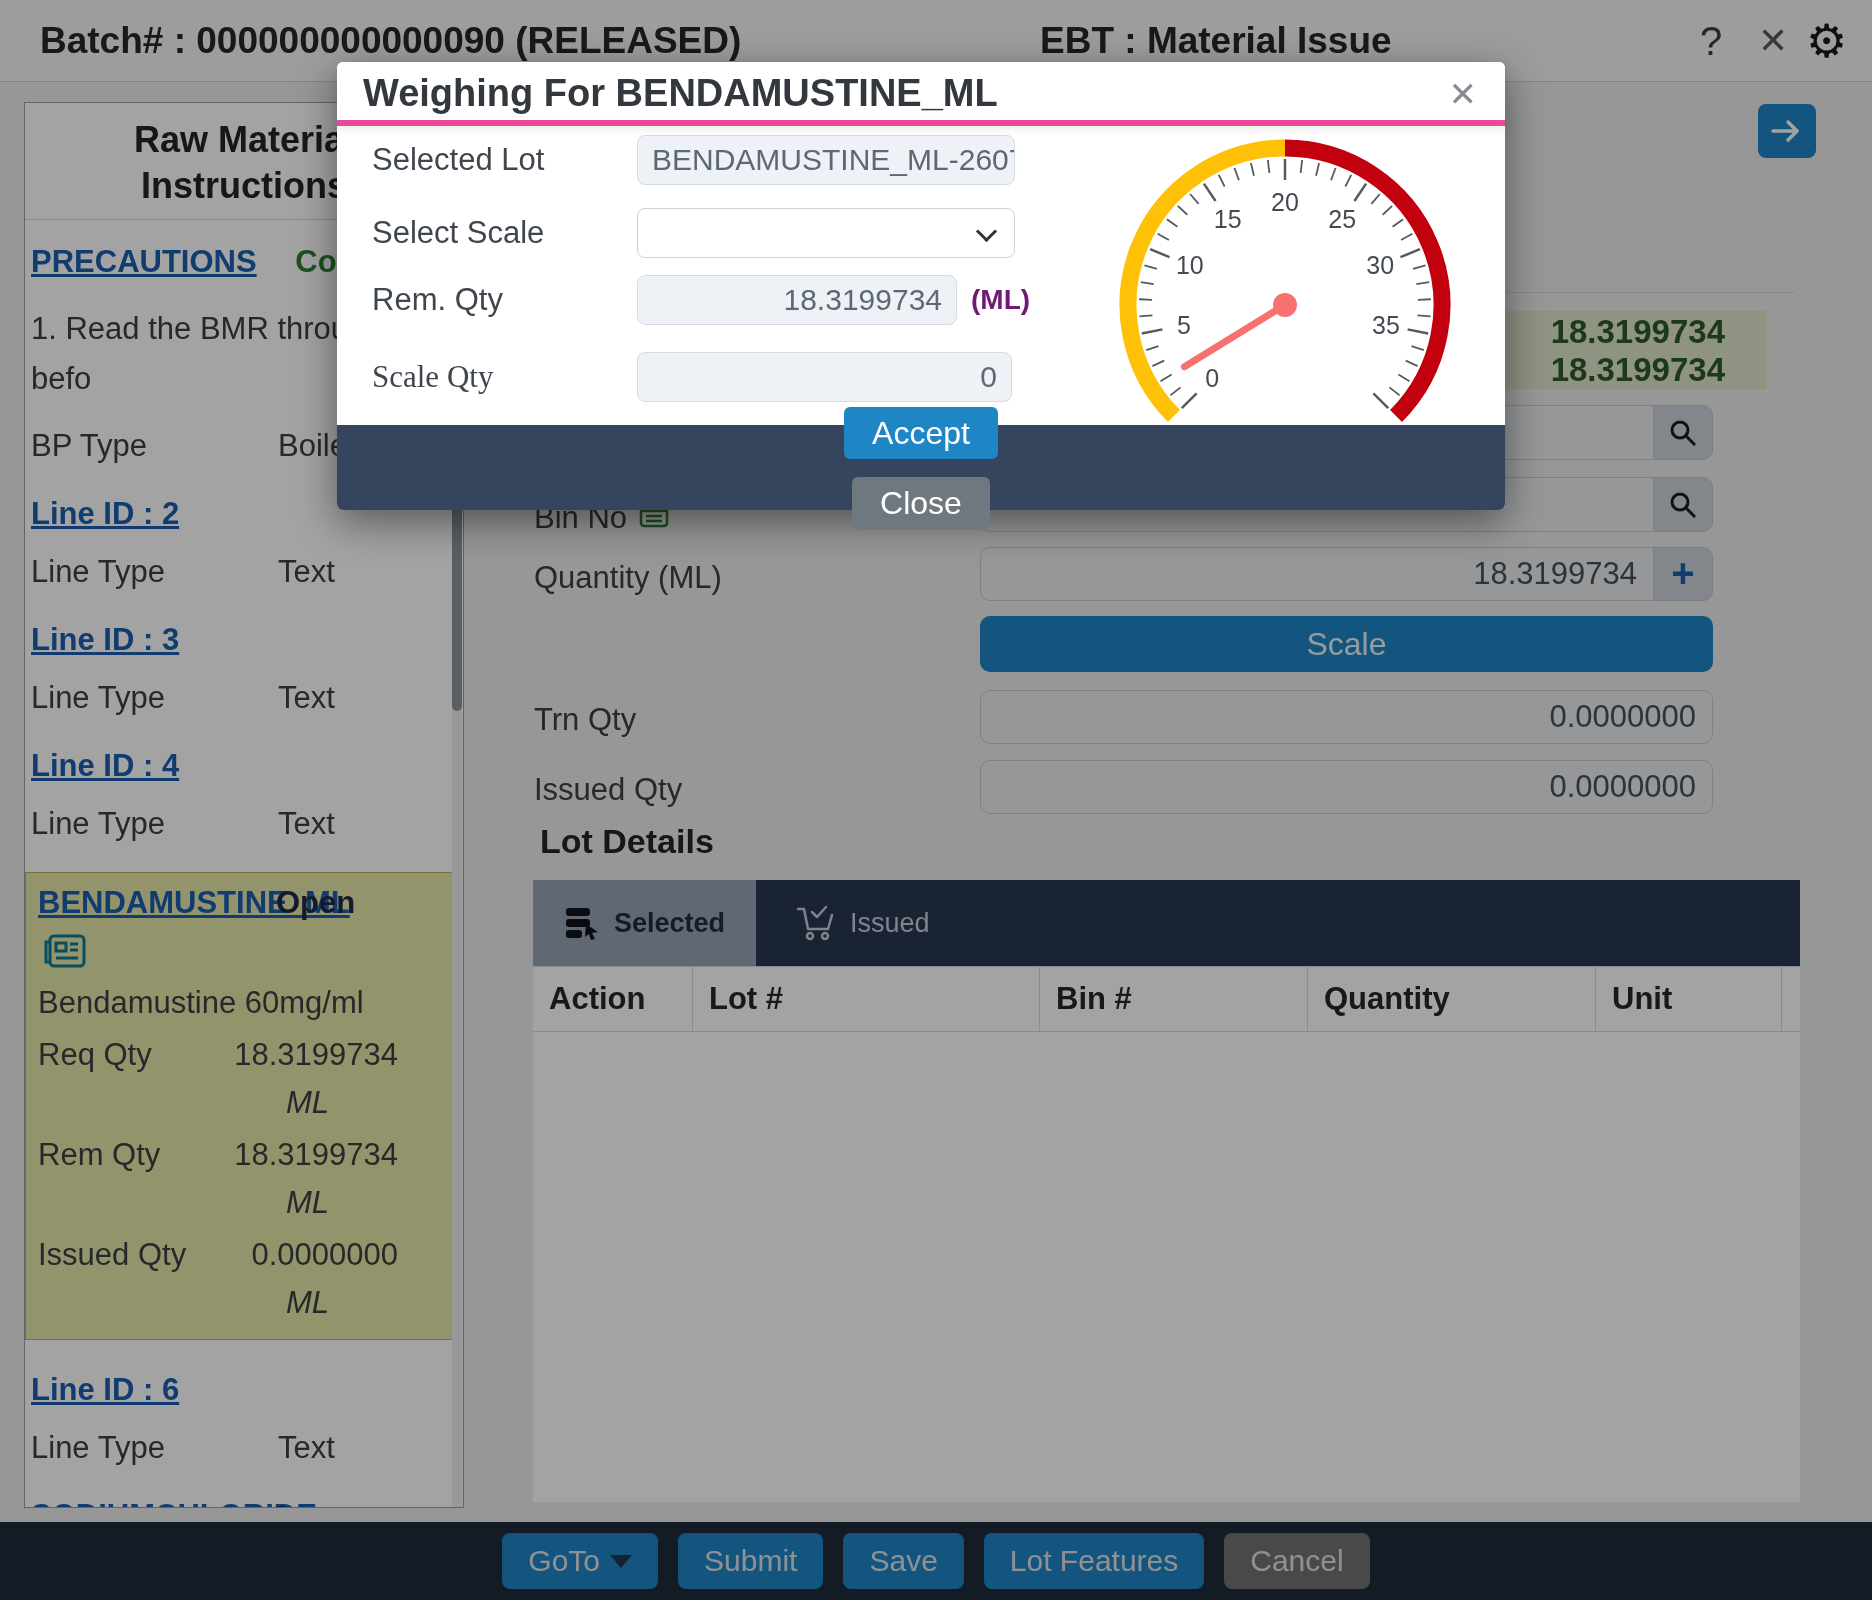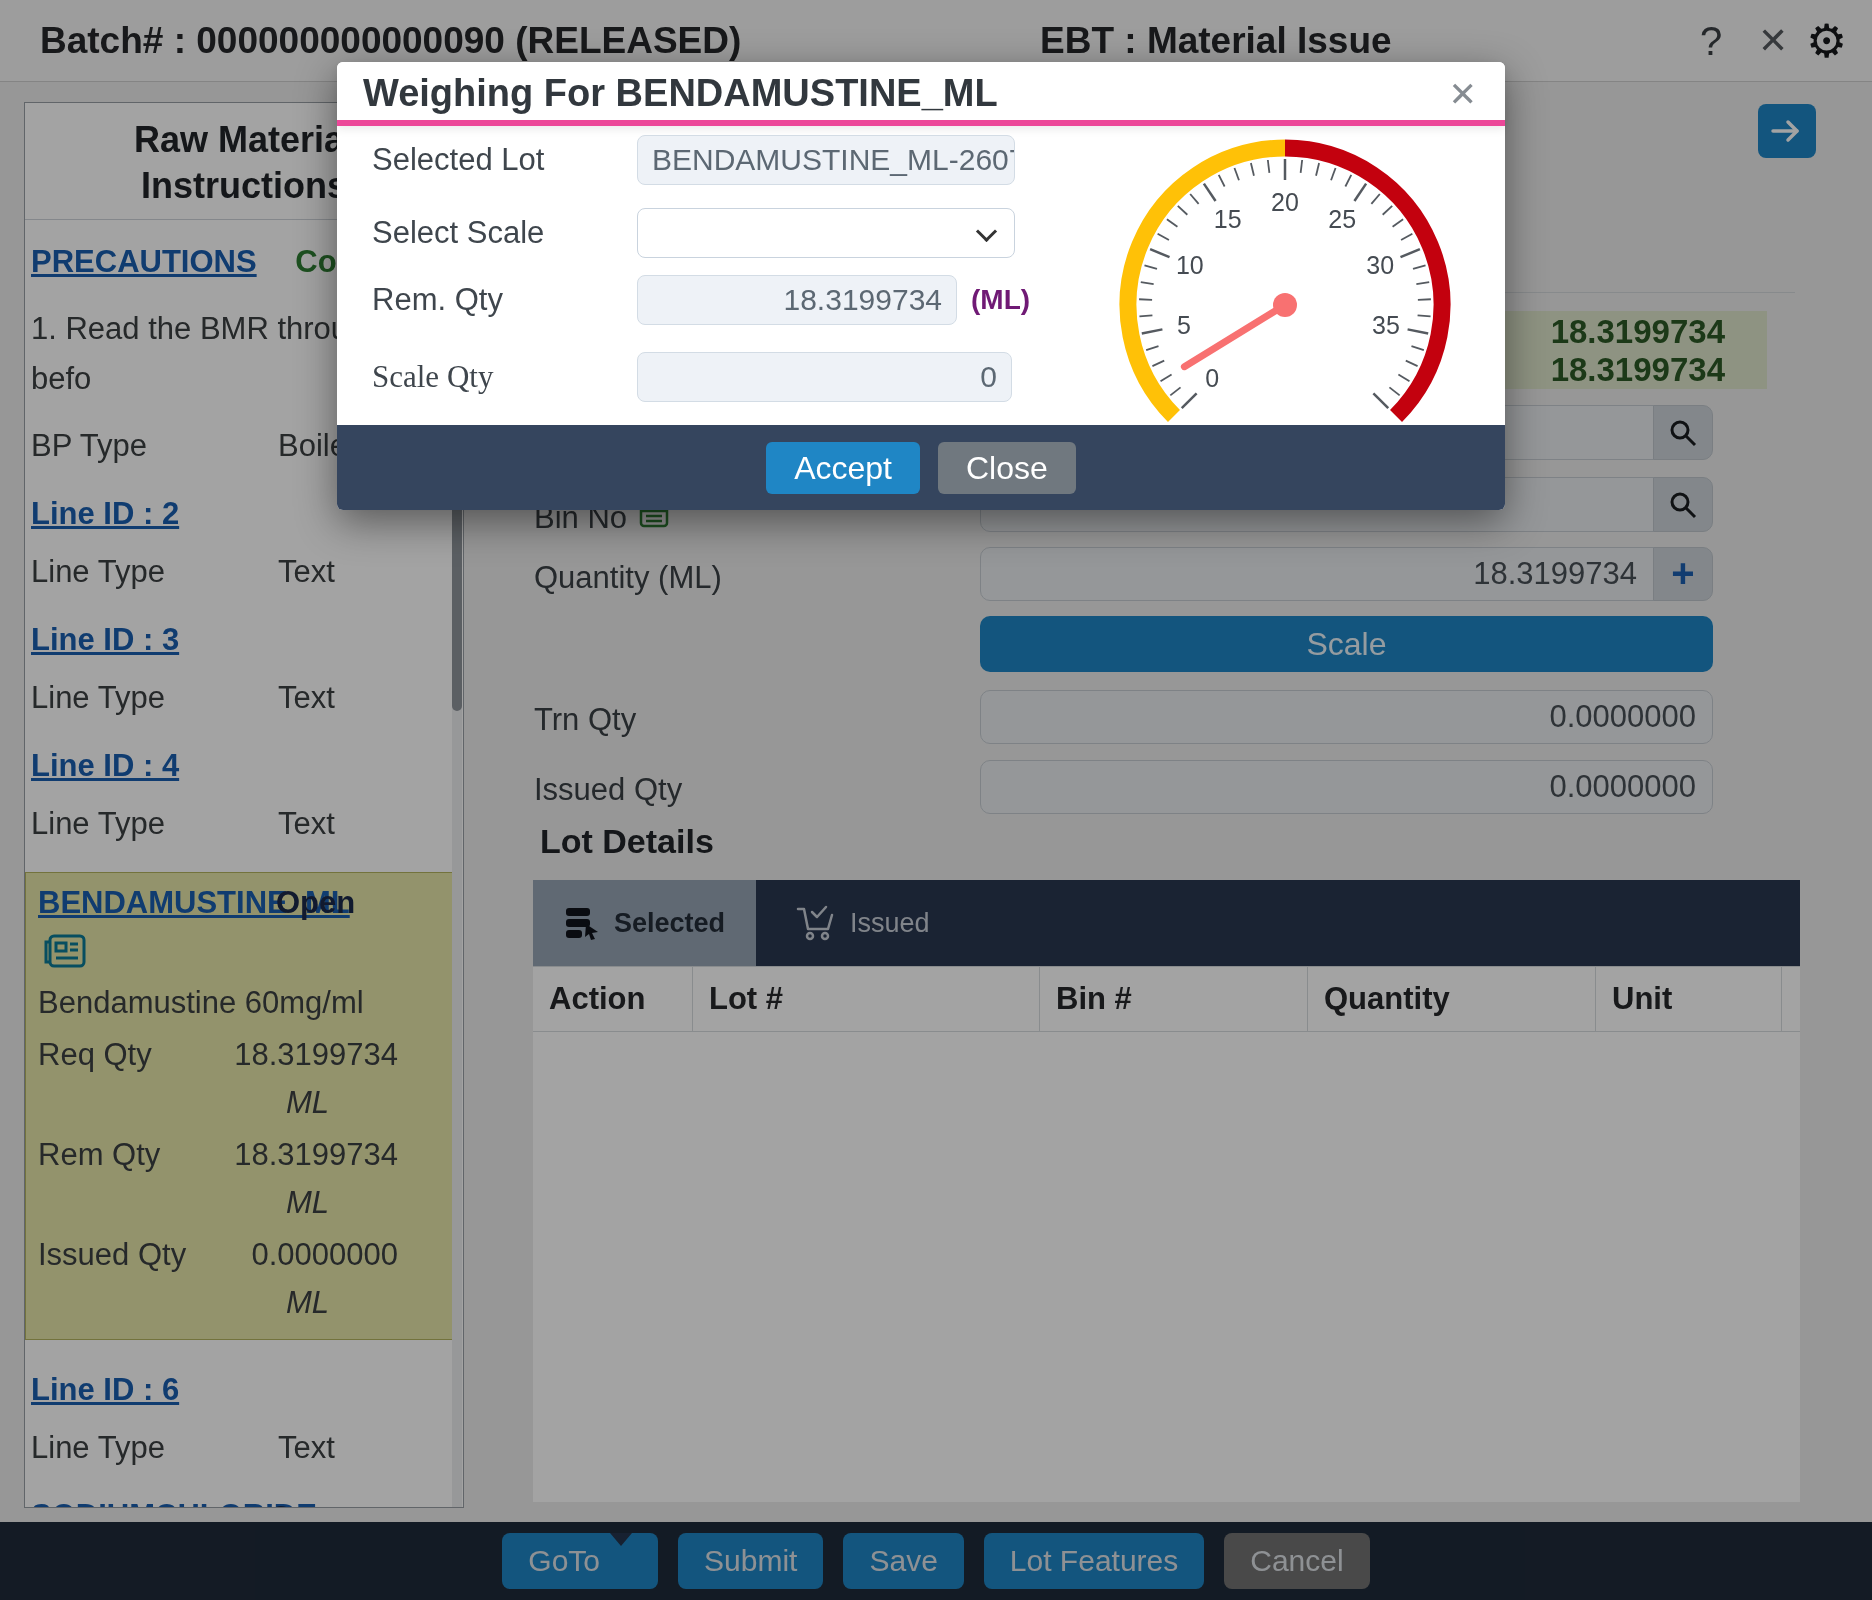--- a/index.html
+++ b/index.html
@@ -68,40 +68,40 @@
   .tab { display:flex; align-items:center; gap:14px; padding:0 28px; font-size:27px; color:#c9cfd8; cursor:pointer; }
   .tab.active { background:#97a5b4; color:#232c38; font-weight:600; width:223px; justify-content:center; padding:0; }
   .tab + .tab { margin-left:12px; }
 
   .thead { position:absolute; left:533px; top:966px; width:1267px; height:66px; background:#ffffff; border-top:1px solid #d7dbdf; border-bottom:1px solid #d7dbdf; display:flex; }
   .th { border-right:1px solid #d7dbdf; line-height:64px; padding-left:16px; font-size:31px; font-weight:700; color:#26282b; }
   .tbody { position:absolute; left:533px; top:1032px; width:1267px; height:470px; background:#ffffff; }
 
   
   .bottombar { position:absolute; left:0; top:1522px; width:1872px; height:78px; background:#1f2b3a; display:flex; align-items:center; justify-content:center; gap:20px; }
-  .bb-btn { height:56px; padding:0 26px; border-radius:8px; background:#1f86c5; color:#dfe3e8; font-size:30px; line-height:56px; cursor:pointer; display:flex; align-items:flex-start; gap:10px; }
+  .bb-btn { height:56px; padding:0 26px; border-radius:8px; background:#1f86c5; color:#dfe3e8; font-size:30px; line-height:56px; cursor:pointer; display:flex; align-items:center; gap:10px; }
   .bb-btn.cancel { background:#737373; }
   .caret-down { width:0; height:0; border-left:11px solid transparent; border-right:11px solid transparent; border-top:13px solid #24344d; display:inline-block; }
 
   
   .overlay { position:absolute; inset:0; background:rgba(0,0,0,0.36); }
   .modal { position:absolute; left:337px; top:62px; width:1168px; height:448px; background:#ffffff; border-radius:6px; box-shadow:0 12px 40px rgba(0,0,0,0.45); }
   .modal-header { position:absolute; left:0; top:0; right:0; height:64px; box-shadow:0 4px 8px rgba(0,0,0,0.07); border-bottom:6px solid #ec4899; border-radius:6px 6px 0 0; background:#fff; }
   .modal-title { position:absolute; left:26px; top:0; line-height:62px; font-size:38px; font-weight:600; color:#32383e; }
   .modal-close { position:absolute; right:28px; top:12px; font-size:34px; color:#868c92; cursor:pointer; }
   .m-label { position:absolute; left:35px; width:250px; font-size:31px; color:#3f464d; line-height:50px; white-space:nowrap; }
   .m-input { position:absolute; left:300px; height:50px; border-radius:8px; font-size:30px; line-height:48px; }
   .mi-lot { top:73px; width:378px; background:#eef2f7; border:1px solid #d3dce5; color:#5c6873; padding:0 14px; white-space:nowrap; overflow:hidden; }
   .mi-select { top:146px; width:378px; background:#fff; border:1px solid #c9d3de; cursor:pointer; }
   .chev { position:absolute; right:20px; top:15px; width:15px; height:15px; border-right:3px solid #333; border-bottom:3px solid #333; transform:rotate(45deg); }
   .mi-rem { top:213px; width:320px; background:#eef2f7; border:1px solid #d3dce5; color:#5c6873; text-align:right; padding-right:14px; }
   .m-unit { position:absolute; left:634px; top:213px; line-height:50px; font-size:28px; font-weight:600; color:#701a75; }
   .mi-scaleqty { top:290px; width:375px; background:#eef2f7; border:1px solid #d3dce5; color:#5c6873; text-align:right; padding-right:14px; }
   .gauge-wrap { position:absolute; left:758px; top:73px; width:380px; height:300px; }
-  .modal-footer { position:absolute; left:0; top:363px; width:1168px; height:85px; background:#35455e; border-radius:0 0 6px 6px; display:flex; align-items:center; justify-content:center; gap:18px; }
+  .modal-footer { position:absolute; left:0; top:363px; width:1168px; height:85px; background:#35455e; border-radius:0 0 6px 6px; display:flex; align-items:center; justify-content:center; gap:18px;flex-direction:column; }
   .mf-btn { height:52px; padding:0 28px; border-radius:6px; font-size:32px; line-height:52px; color:#fff; cursor:pointer; }
   .mf-accept { background:#1f86c5; }
   .mf-close { background:#70787f; }
 </style>
 </head>
 <body>
 
 <div id="screen">
 
   <div class="topbar">

